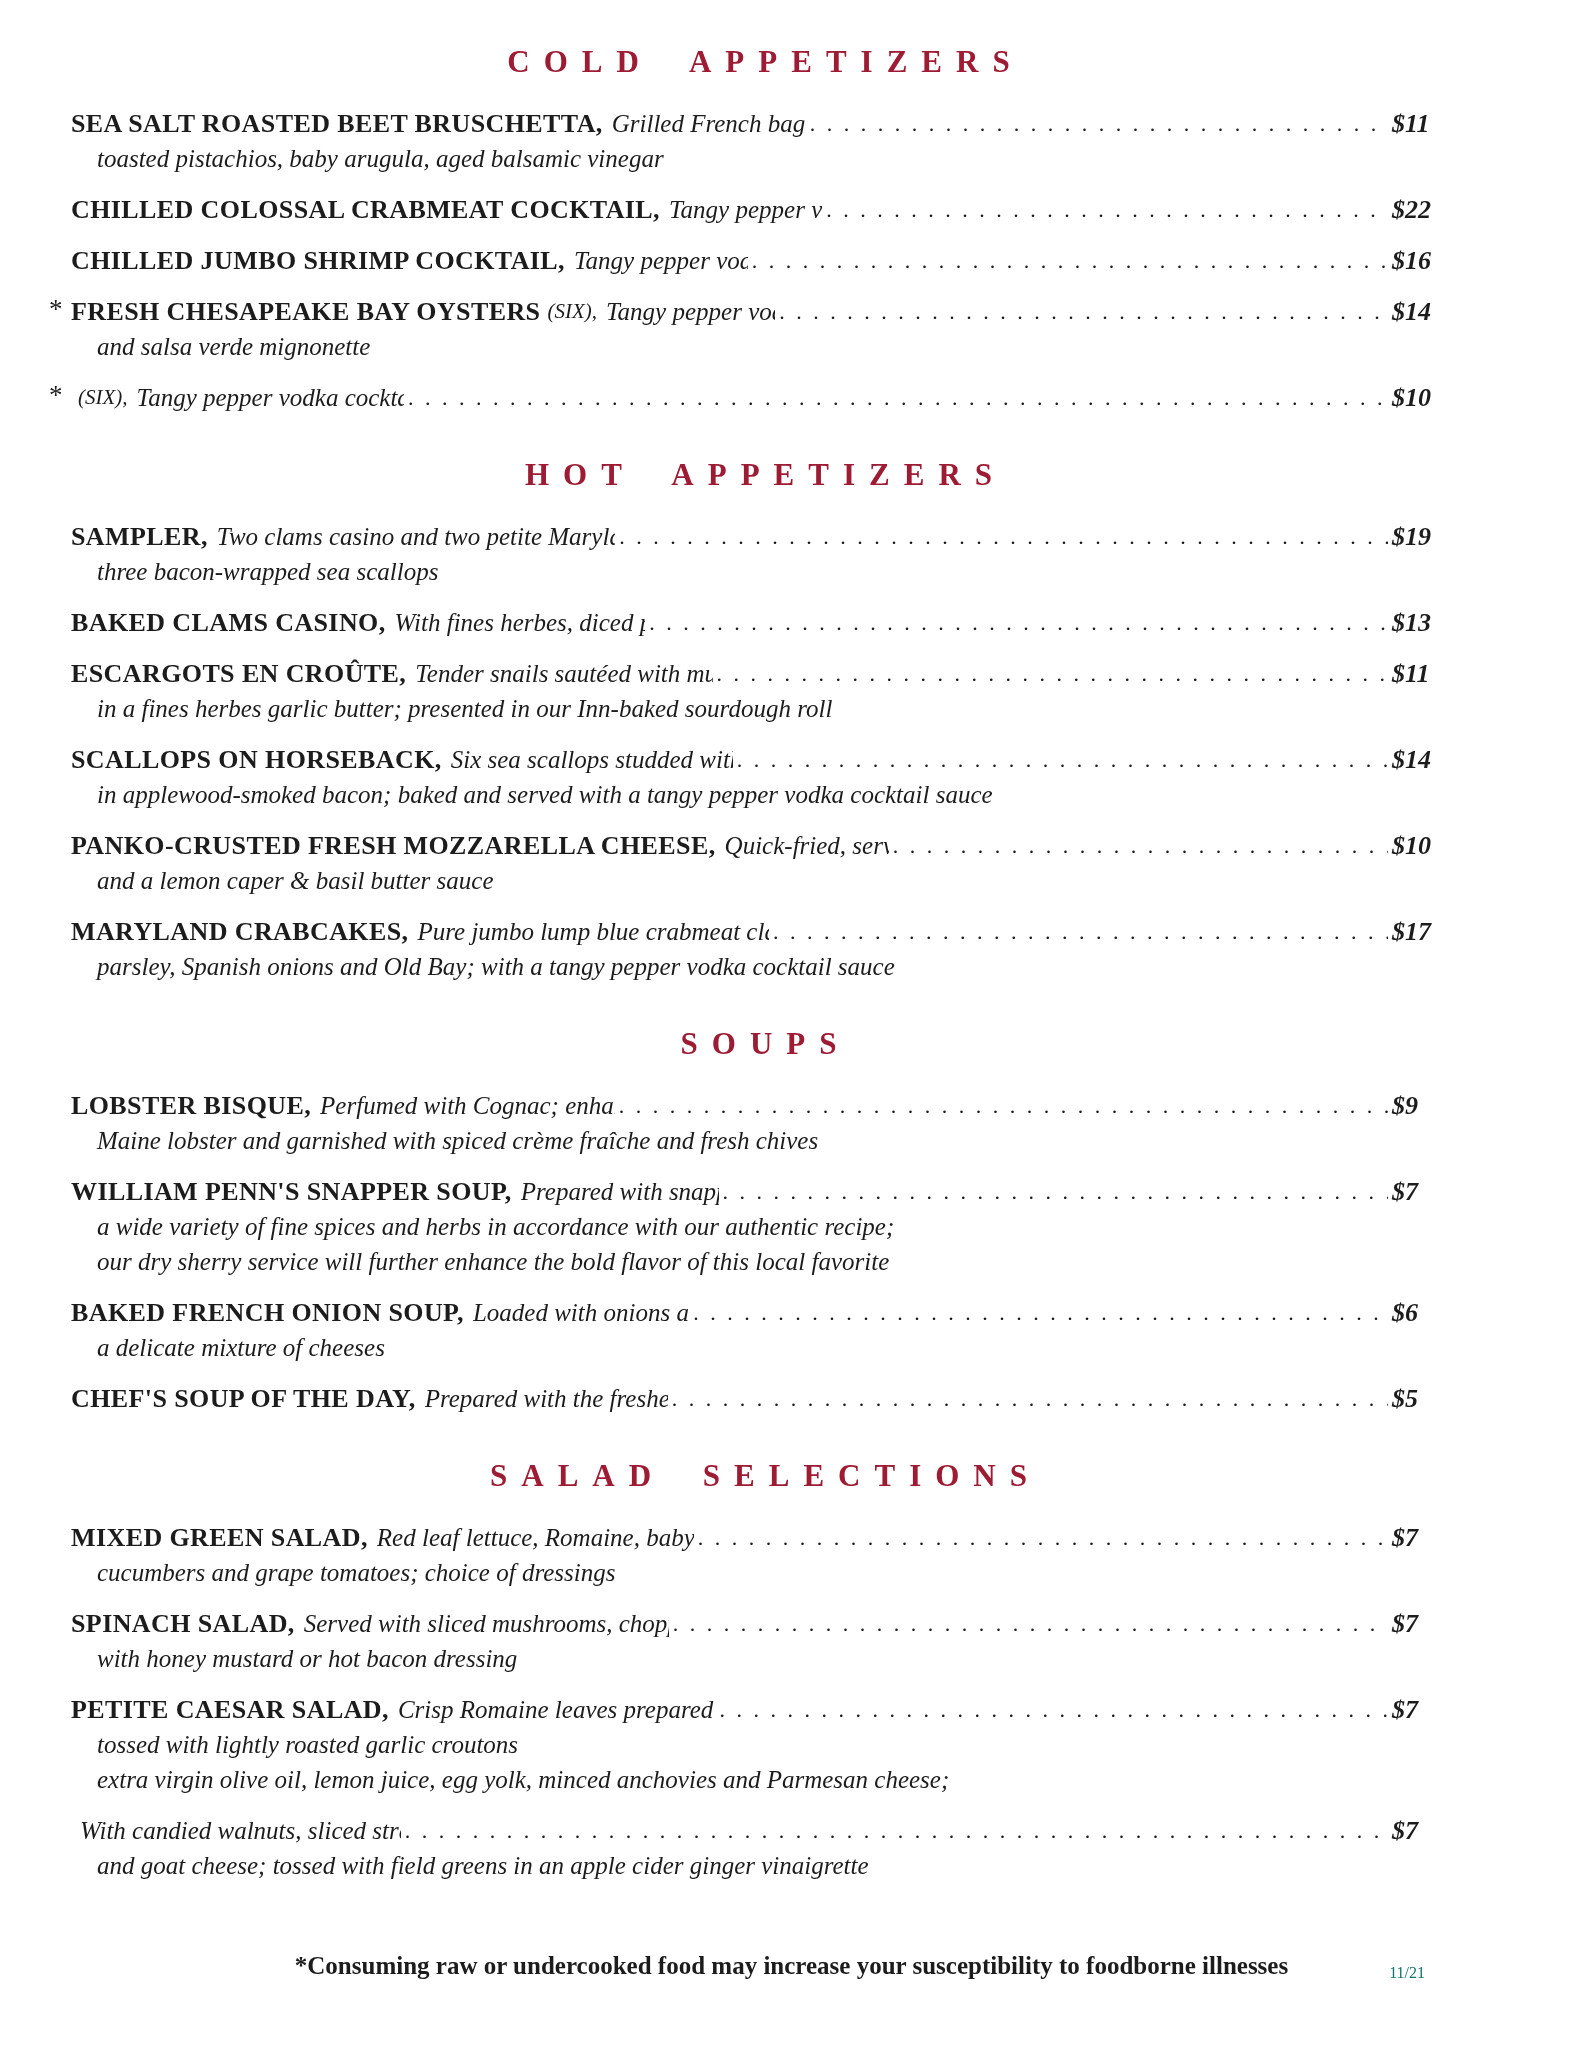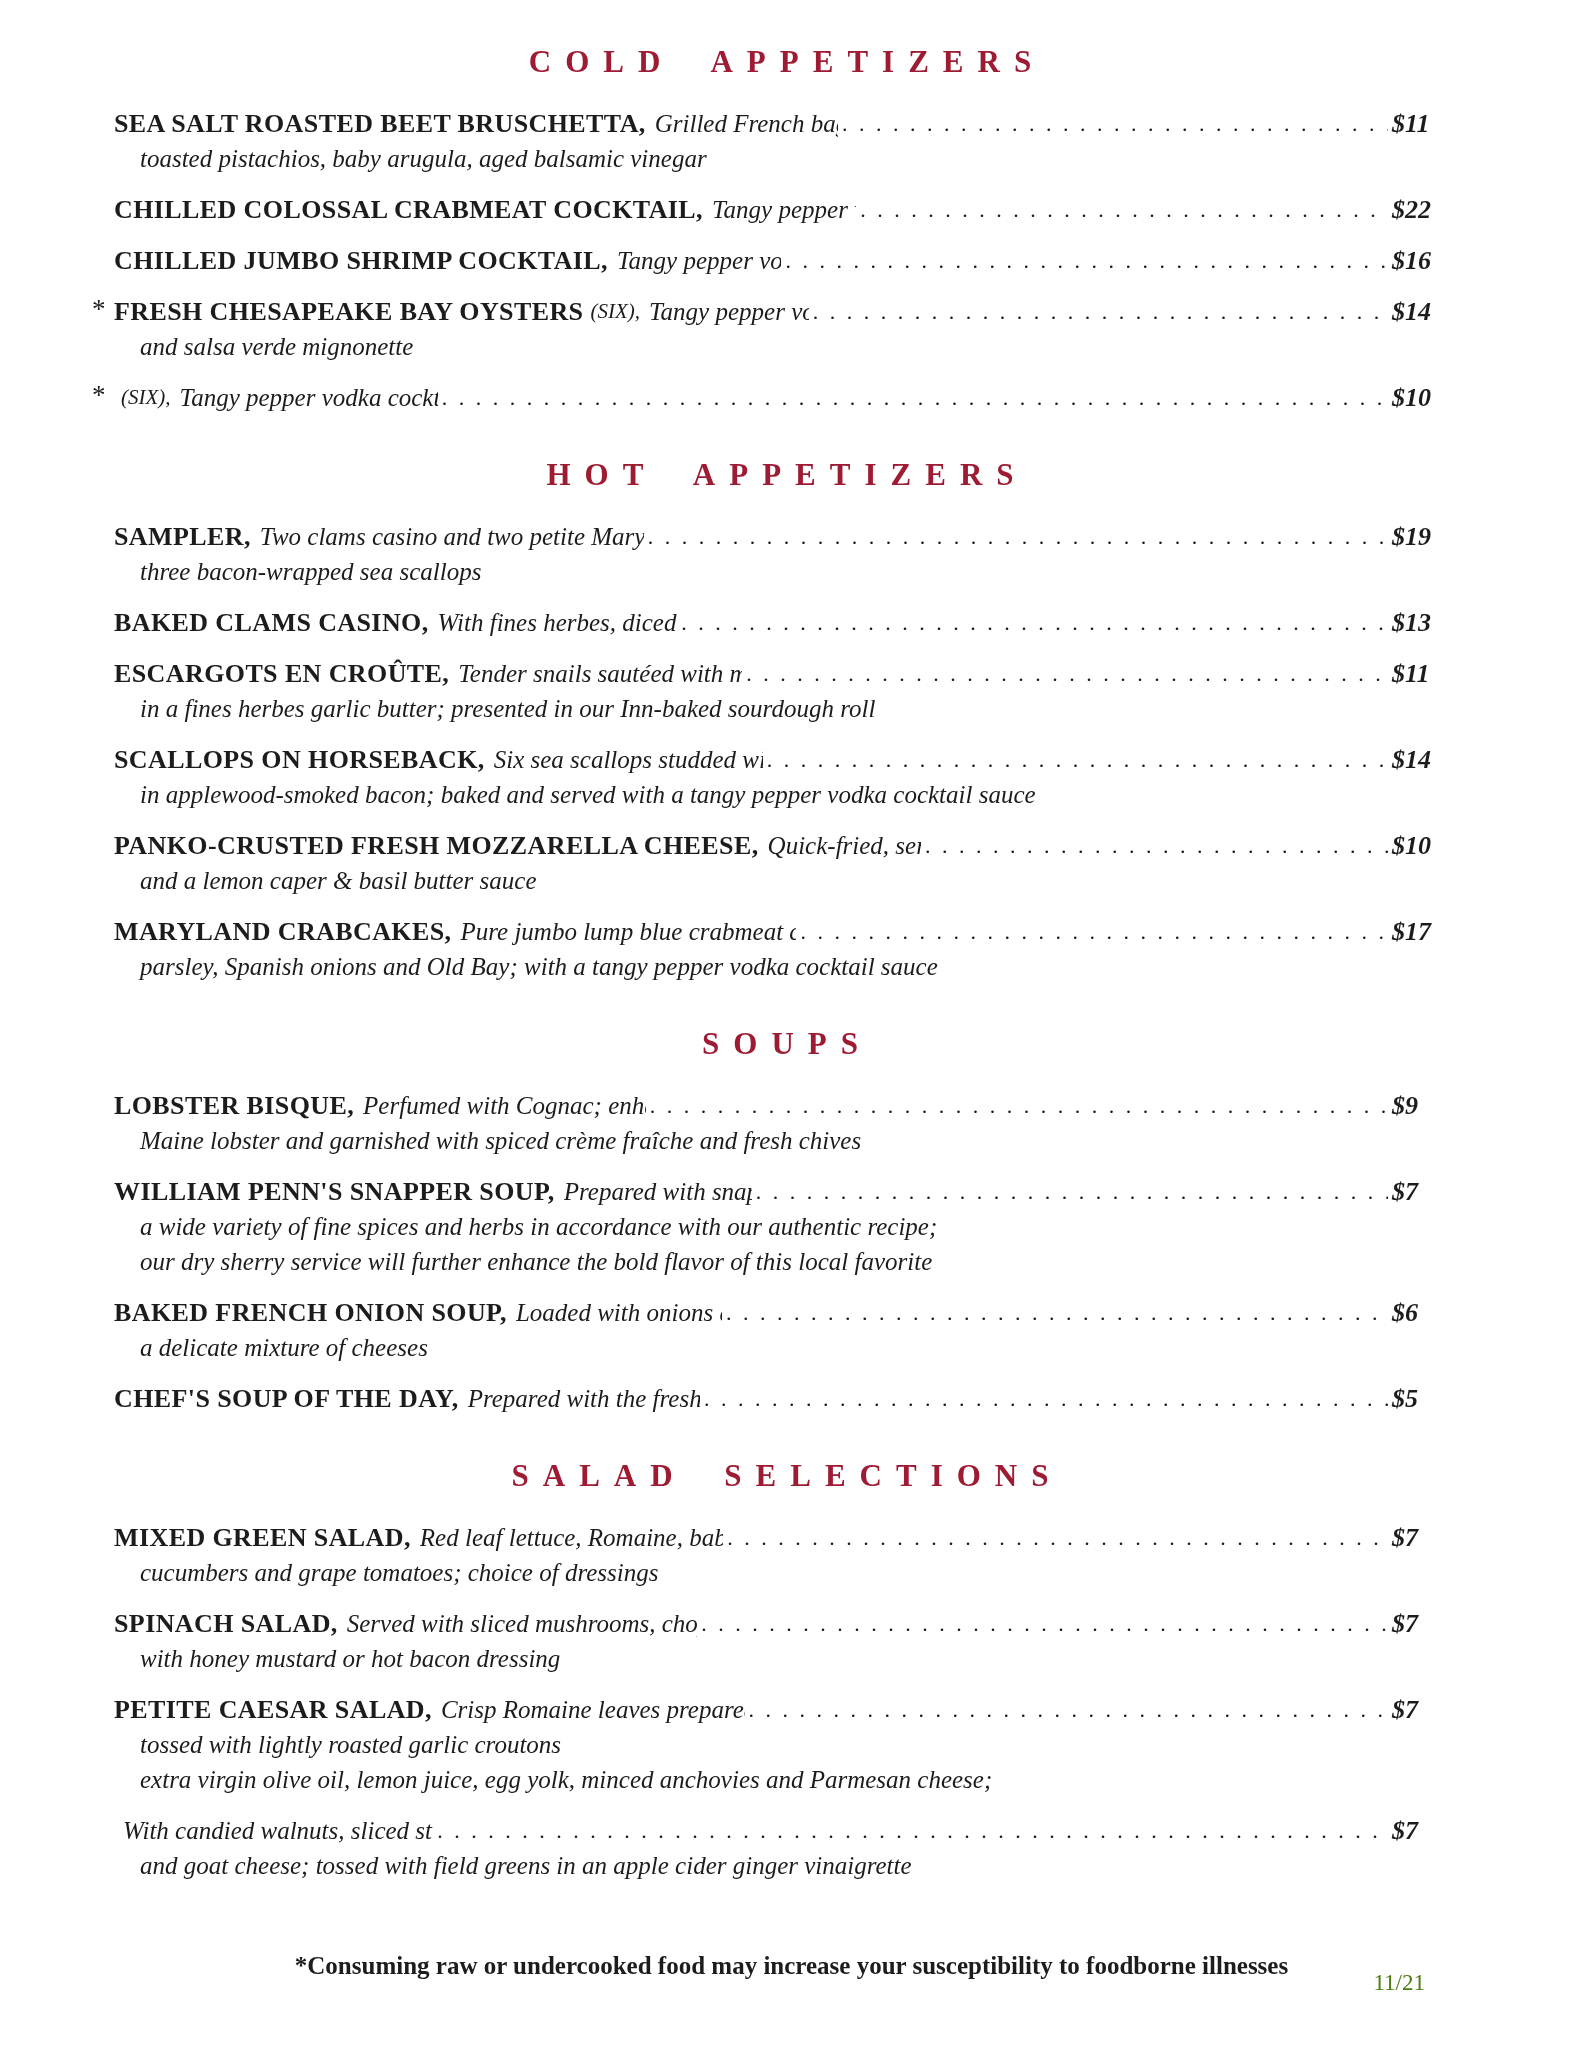--- a/index.html
+++ b/index.html
@@ -10,21 +10,21 @@
   body {
     width: 1583px;
     height: 2048px;
     position: relative;
     overflow: hidden;
     font-family: "Liberation Serif", serif;
     color: #1c1c1c;
     box-sizing: border-box;
   }
   .menu {
-    padding: 44px 123px 0 114px;
+    padding: 44px 123px 0 71px;
   }
   .section-title {
     text-align: center;
     color: var(--accent, #9e1c33);
     font-size: 31px;
     line-height: 36px;
     font-weight: 700;
     letter-spacing: 14px;
     word-spacing: 16px;
     margin: 42px 0 26px 0;
@@ -100,23 +100,23 @@
     width: 100%;
   }
   .note {
     text-align: center;
     font-weight: 700;
     font-size: 25px;
   }
   .page-number {
     position: absolute;
     right: 158px;
-    top: 18px;
-    font-size: 23px;
-    color: #4d7c0f;
+    top: 12px;
+    font-size: 16px;
+    color: #0f766e;
   }
 </style>
 </head>
 <body>
 
 <main class="menu">
   <section class="section">
     <h2 class="section-title">COLD APPETIZERS</h2>
     <div class="items">
   <div class="item">

